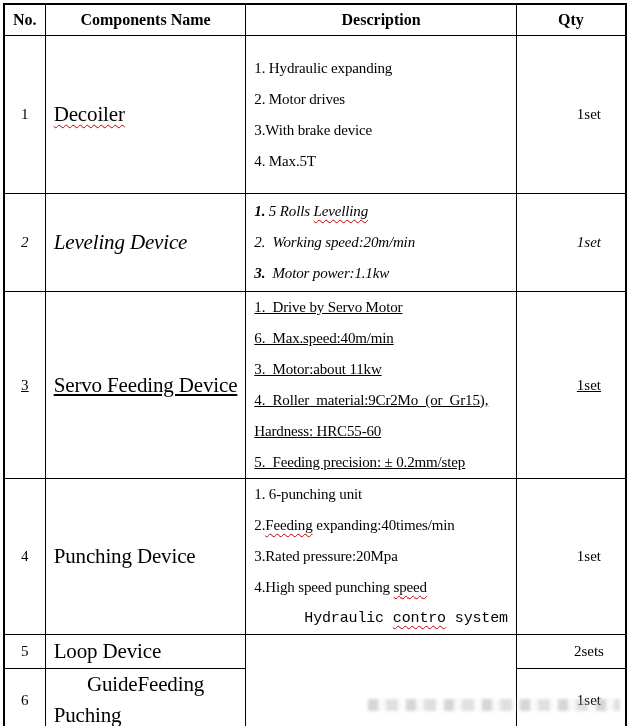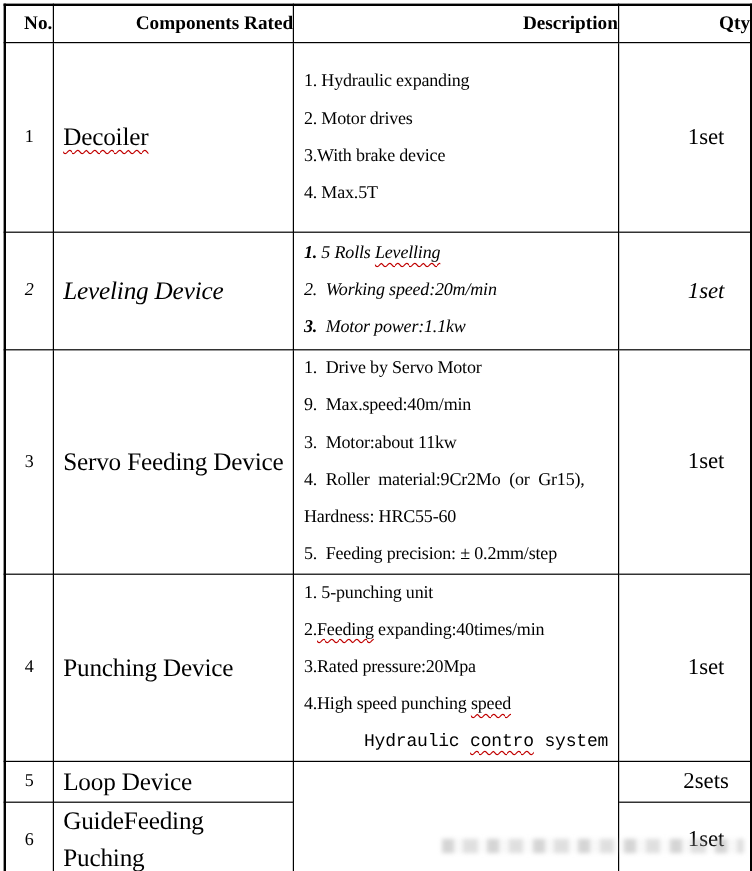--- a/index.html
+++ b/index.html
@@ -25,65 +25,65 @@
   col.c-qty  { width: 143px; }
   th, td {
     border: 1px solid #000;
     padding: 0;
     vertical-align: middle;
     overflow: hidden;
   }
   th {
     font-size: 16px;
     font-weight: bold;
-    text-align: right;
+    text-align: center;
     height: 30px;
   }
   td.cell-no {
     text-align: center;
     font-size: 15px;
   }
   td.cell-name {
     font-size: 21px;
     padding: 0 8px;
   }
   td.cell-desc {
     font-size: 15px;
     padding: 0 8px;
   }
   td.cell-qty {
     text-align: center;
-    font-size: 19px;
+    font-size: 15px;
     padding-left: 36px;
   }
   .line {
     line-height: 31px;
     white-space: pre;
     letter-spacing: -0.15px;
   }
   .line.justify {
     display: flex;
-    justify-content: flex-start;
+    justify-content: center;
   }
   .line.indent {
     padding-left: 50px;
     font-family: Liberation Mono, monospace;
   }
   .b  { font-weight: bold; }
   .sq {
     text-decoration-line: underline;
     text-decoration-style: wavy;
     text-decoration-color: #c00000;
     text-decoration-thickness: 1px;
     text-underline-offset: 3px;
     text-decoration-skip-ink: none;
   }
   .row-h1 td { height: 157px; font-family: Liberation Serif, serif; }
   .row-h2 td { height: 97px; font-style: italic; }
-  .row-h3 td { height: 185px; }
+  .row-h3 td { height: 185px; text-decoration: underline; }
   .row-h4 td { height: 155px; }
   .row-h5 td { height: 33px; }
   .row-h6 td { height: 62px; }
   .watermark-smudge {
     position: absolute;
     left: 368px;
     top: 699px;
     width: 252px;
     height: 12px;
     background: repeating-linear-gradient(90deg,
@@ -101,21 +101,21 @@
 <table class="doc-table">
   <colgroup>
     <col class="c-no">
       <col class="c-name">
       <col class="c-desc">
       <col class="c-qty">
   </colgroup>
   <tbody>
       <tr>
     <th>No.</th>
-    <th>Components Rated</th>
+    <th>Components Name</th>
     <th>Description</th>
     <th>Qty</th>
   </tr>
 
   <tr class="row-h1">
     <td class="cell-no">1</td>
     <td class="cell-name">
           <div class="line"><span class="sq">Decoiler</span></div>
         </td>
     <td class="cell-desc">
@@ -140,36 +140,36 @@
     <td class="cell-qty">1set</td>
   </tr>
 
   <tr class="row-h3">
     <td class="cell-no">3</td>
     <td class="cell-name">
           <div class="line"><span>Servo Feeding Device</span></div>
         </td>
     <td class="cell-desc">
           <div class="line"><span>1.  Drive by Servo Motor</span></div>
-          <div class="line"><span>9.  Max.speed:40m/min</span></div>
+          <div class="line"><span>6.  Max.speed:40m/min</span></div>
           <div class="line"><span>3.  Motor:about 11kw</span></div>
           <div class="line"><span>4.  Roller  material:9Cr2Mo  (or  Gr15),</span></div>
           <div class="line"><span>Hardness: HRC55-60</span></div>
           <div class="line"><span>5.  Feeding precision: ± 0.2mm/step</span></div>
         </td>
     <td class="cell-qty">1set</td>
   </tr>
 
   <tr class="row-h4">
     <td class="cell-no">4</td>
     <td class="cell-name">
           <div class="line"><span>Punching Device</span></div>
         </td>
     <td class="cell-desc">
-          <div class="line"><span>1. 5-punching unit</span></div>
+          <div class="line"><span>1. 6-punching unit</span></div>
           <div class="line"><span>2.</span><span class="sq">Feeding</span><span> expanding:40times/min</span></div>
           <div class="line"><span>3.Rated pressure:20Mpa</span></div>
           <div class="line"><span>4.High speed punching </span><span class="sq">speed</span></div>
           <div class="line indent"><span>Hydraulic </span><span class="sq">contro</span><span> system</span></div>
         </td>
     <td class="cell-qty">1set</td>
   </tr>
 
   <tr class="row-h5">
     <td class="cell-no">5</td>

